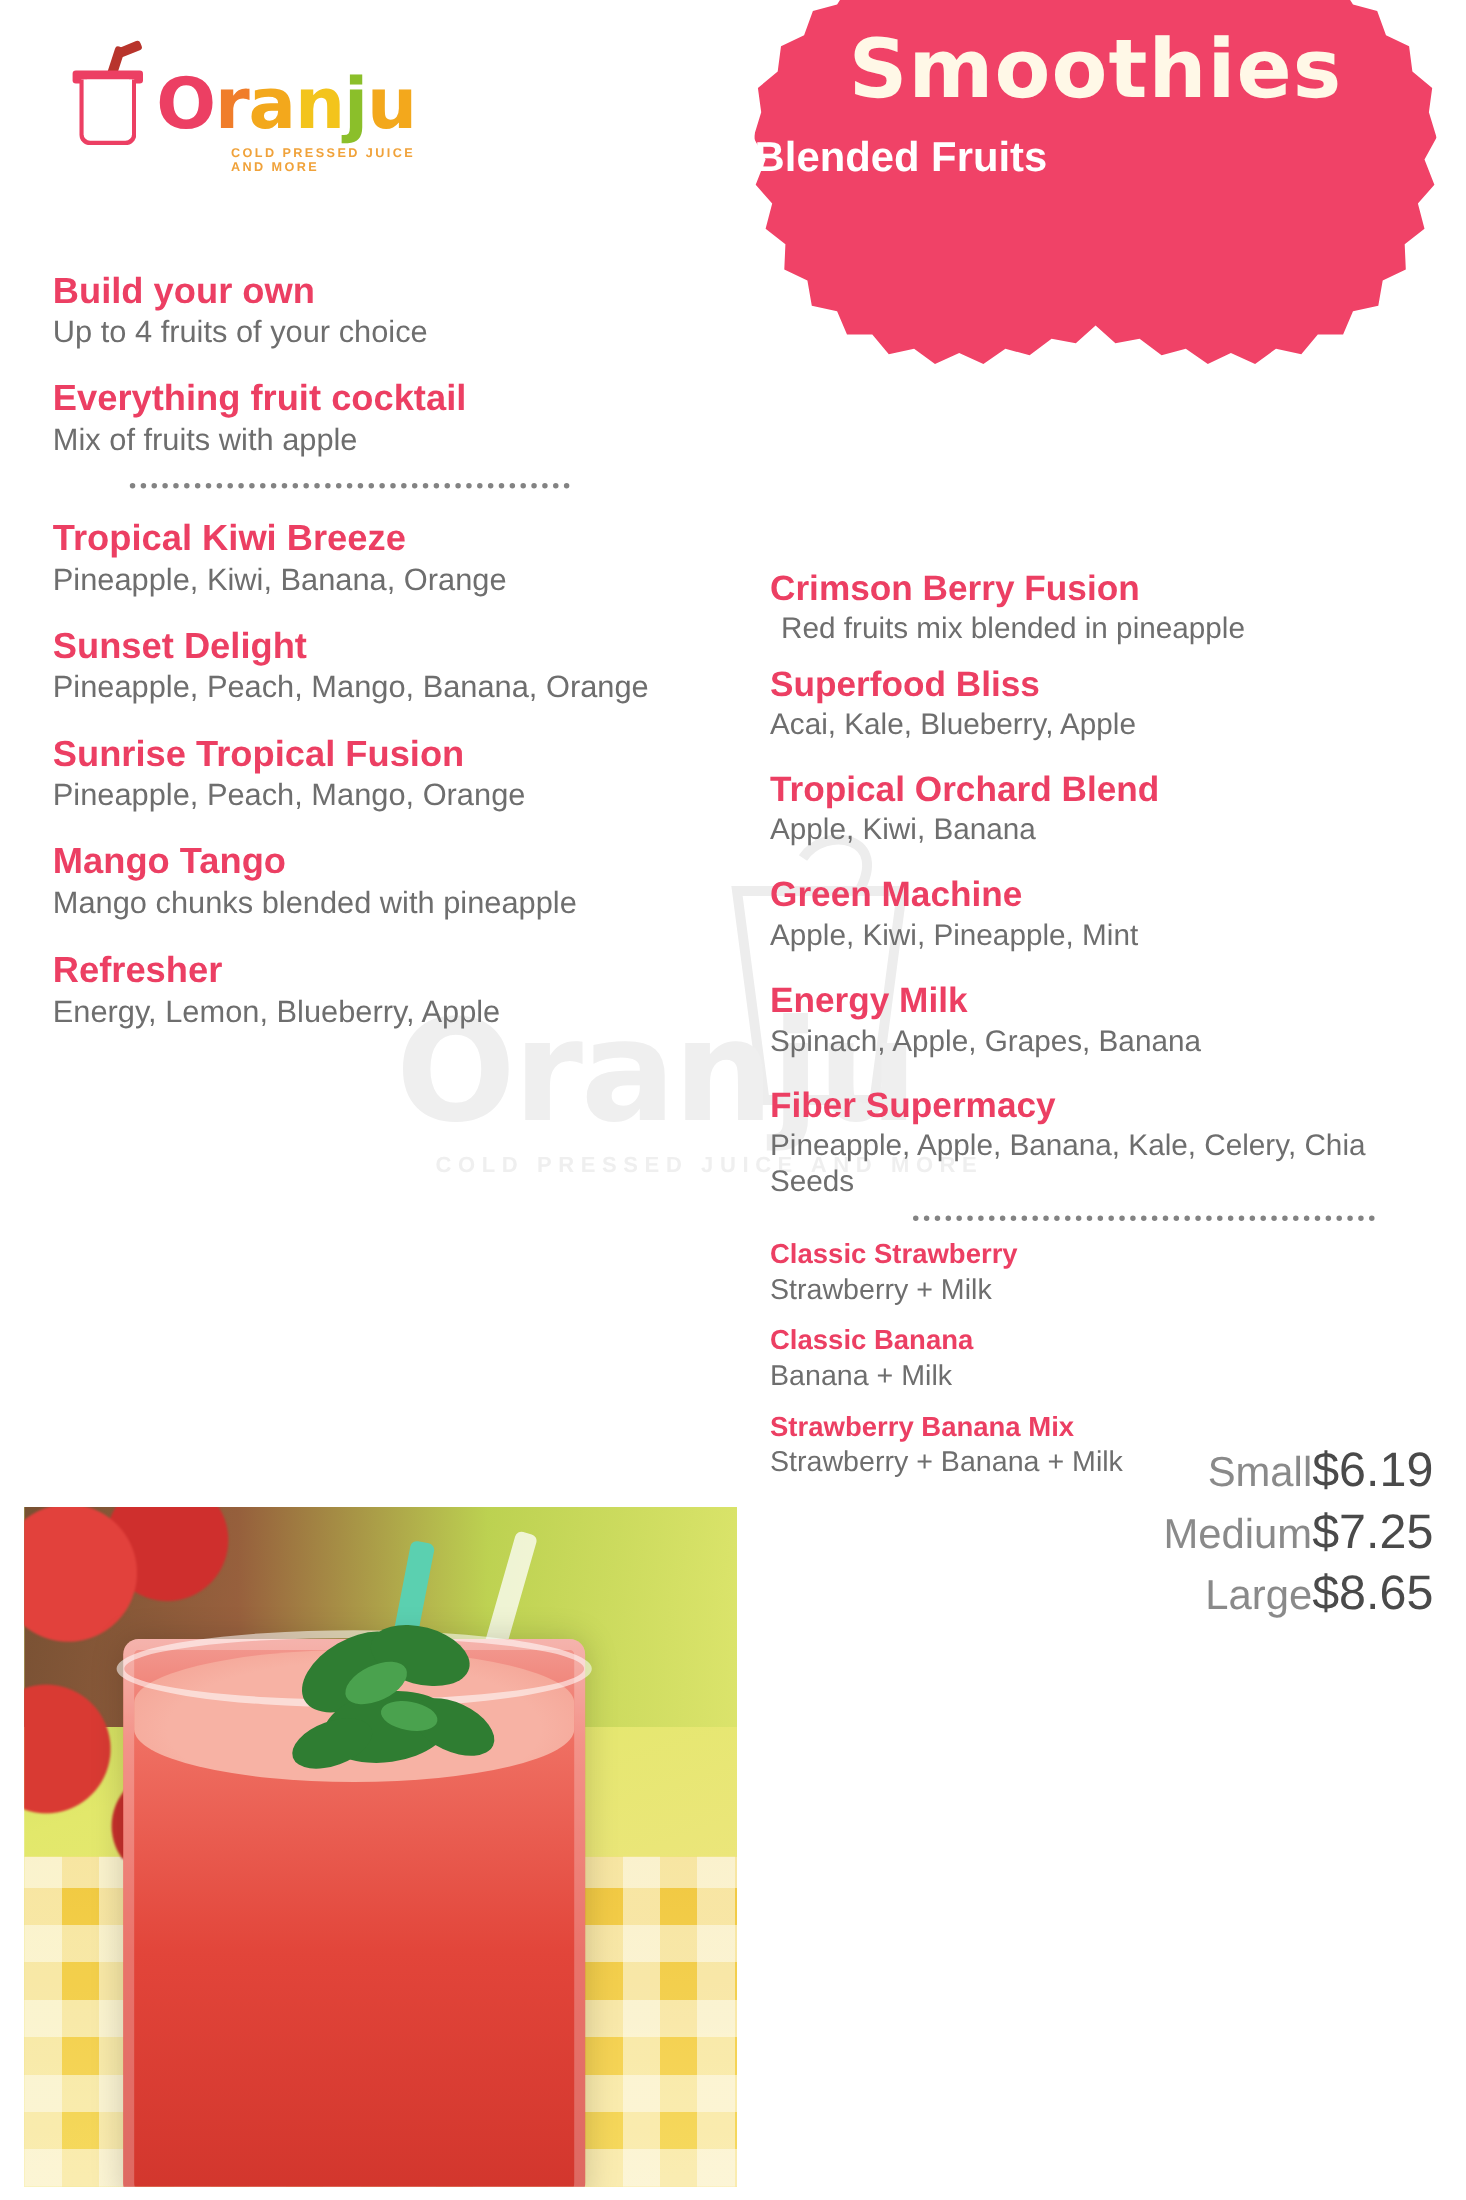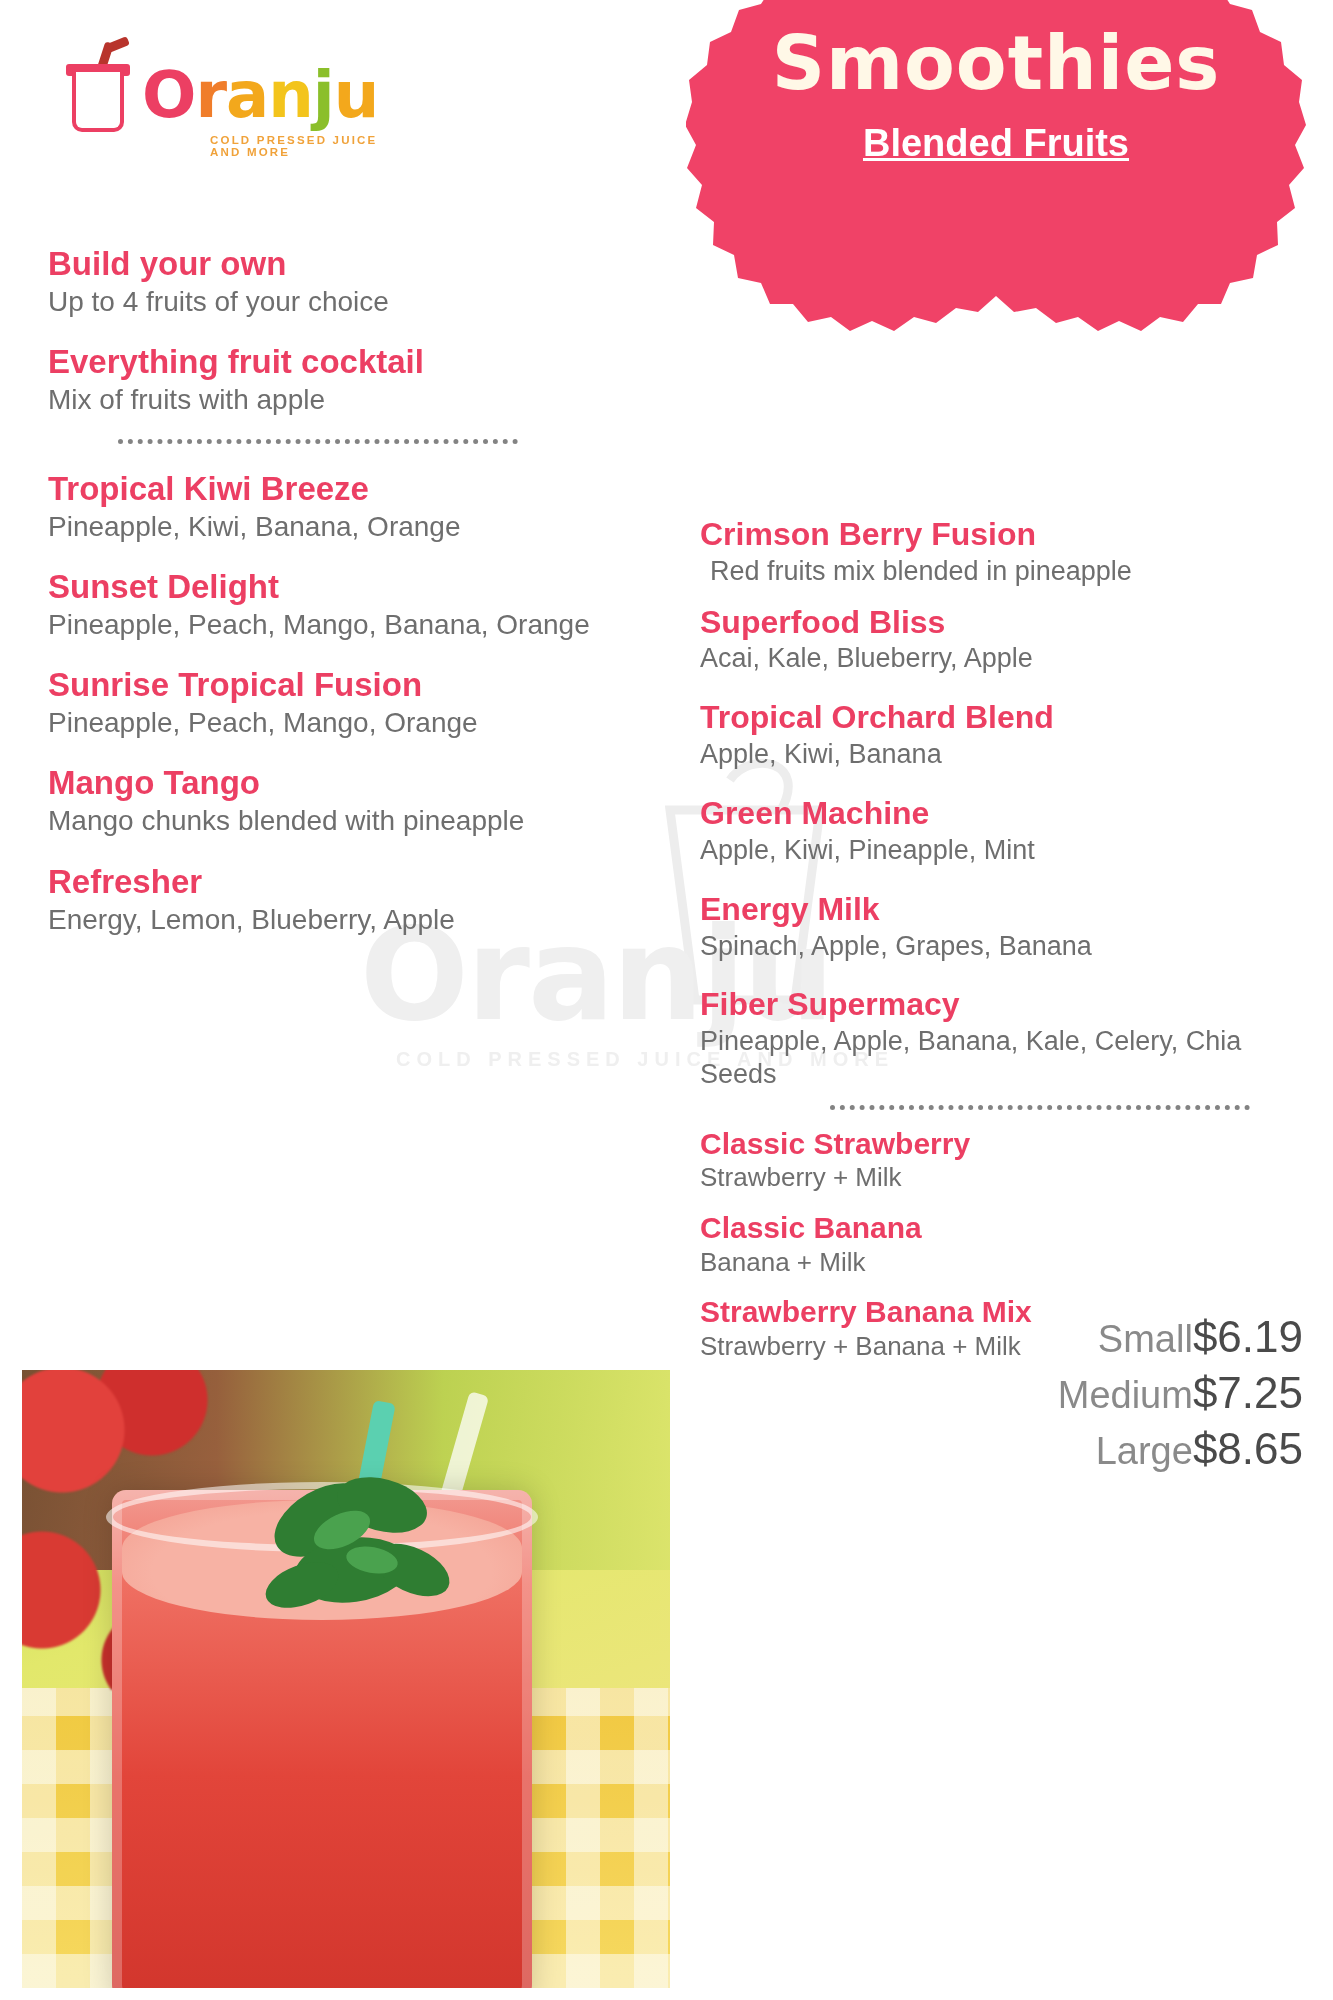--- a/index.html
+++ b/index.html
@@ -59,22 +59,22 @@
   .burst svg { display:block; width: 100%; height: 100%; }
   .burst-title {
     position: absolute; left: 0; top: 78px; width: 100%;
     text-align: center; color: #fff8e7;
     font-size: 74px; font-weight: 700;
     font-family: "DejaVu Sans", sans-serif;
     letter-spacing: 1px;
   }
   .burst-sub {
     position: absolute; left: 0; top: 180px; width: 100%;
-    text-align: center; color: #ffffff;
-    font-size: 38px; font-weight: 700; text-decoration: underline;
+    color: #ffffff;
+    font-size: 38px; font-weight: 700;
   }
 
   
   .col-left  { position: absolute; left: 48px;  top: 245px; width: 640px; }
   .col-right { position: absolute; left: 700px; top: 516px; width: 590px; }
 
   .item { margin-bottom: 6px; }
   .item-name {
     color: #ec3f63; font-size: 33px; font-weight: 700; line-height: 1.18;
     margin-bottom: 1px;
@@ -88,21 +88,21 @@
   .dotted {
     border-top: 5px dotted #6e6e6e;
     opacity: .85;
   }
   .dotted-left  { width: 400px; margin: 22px 0 26px 70px; }
   .dotted-right { width: 420px; margin: 14px 0 16px 130px; }
 
   .right .item-name { font-size: 32px; }
   .right .item-desc { font-size: 27px; }
 
-  .classics .item-name { font-size: 30px; }
+  .classics .item-name { font-size: 25px; }
   .classics .item-desc { font-size: 26px; }
 
   
   .watermark {
     position: absolute; left: 300px; top: 780px; width: 760px; height: 320px;
     pointer-events: none;
   }
   .wm-text {
     position: absolute; left: 60px; top: 120px;
     font-size: 128px; font-weight: 700; color: #efefef;

